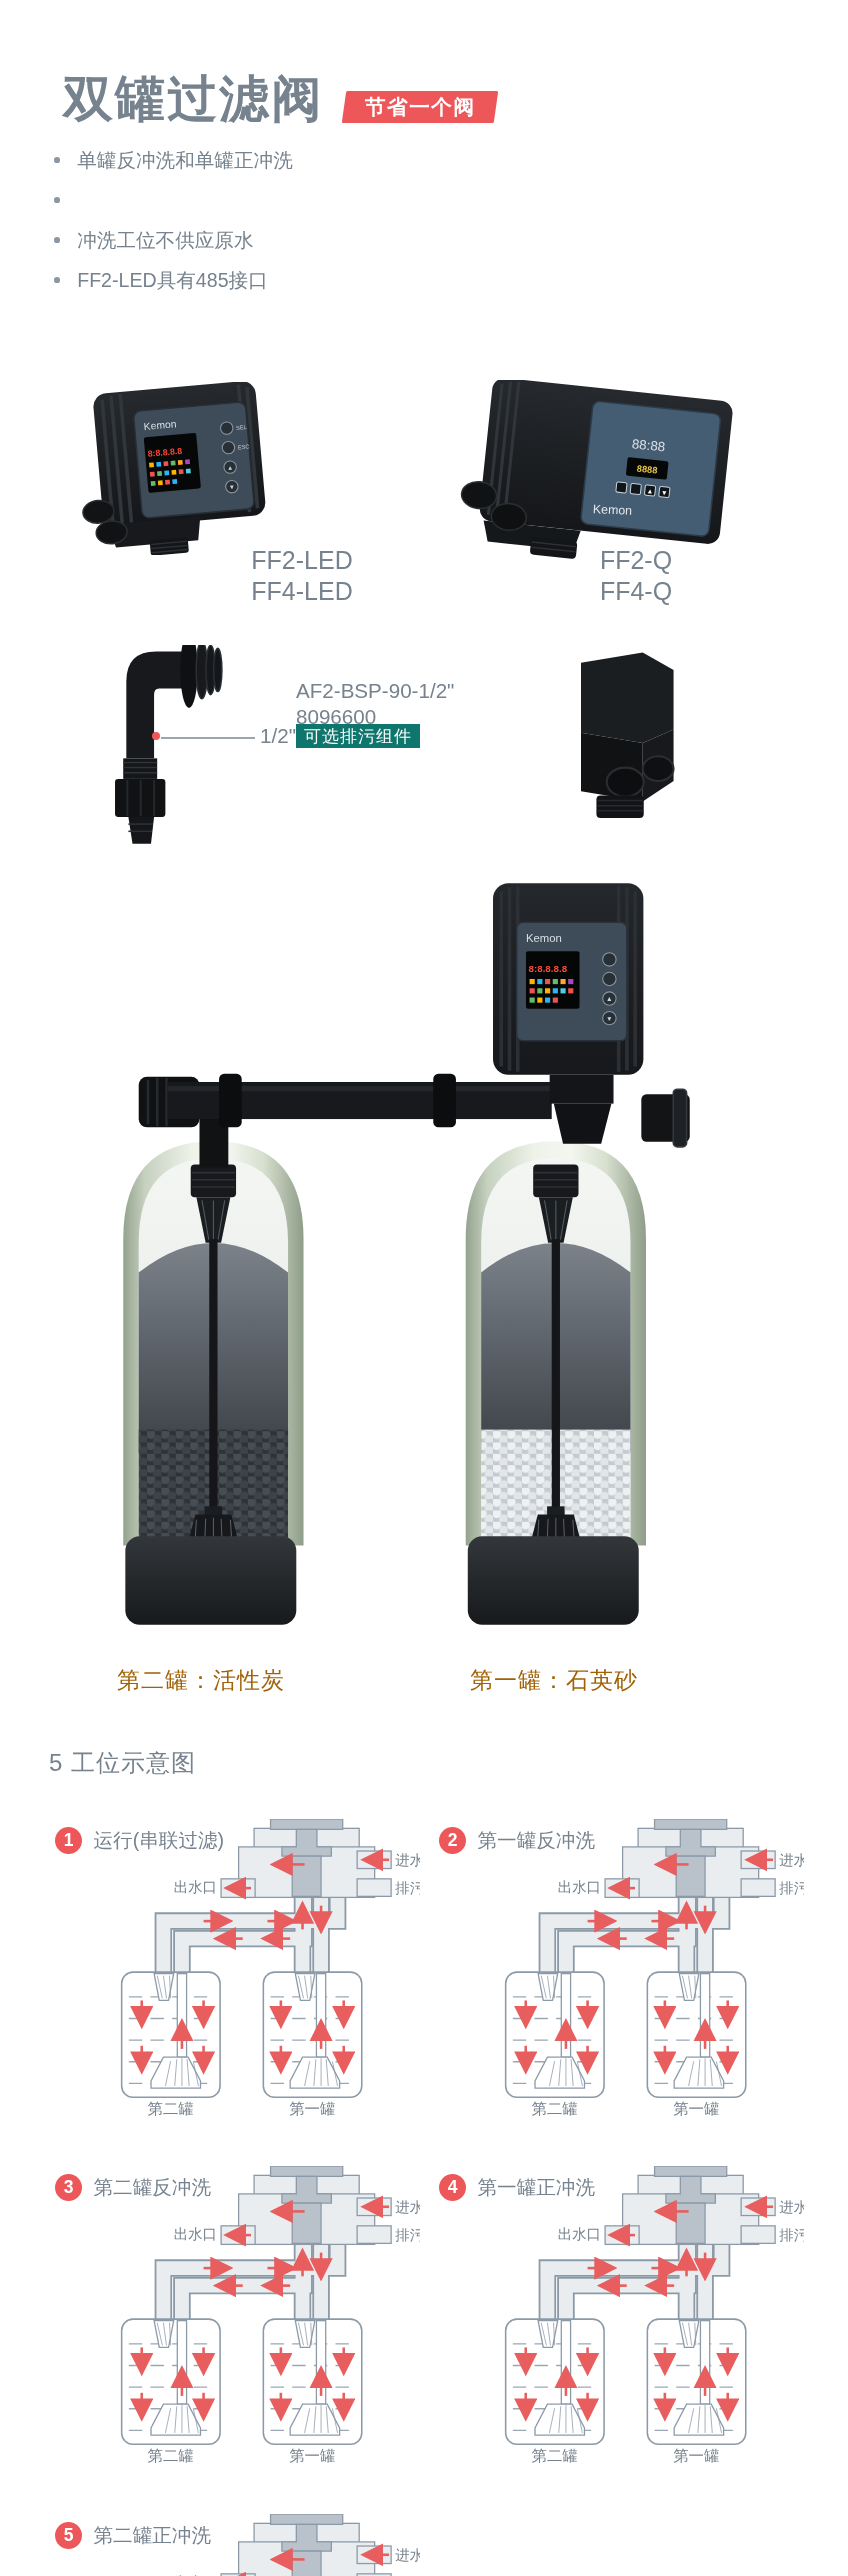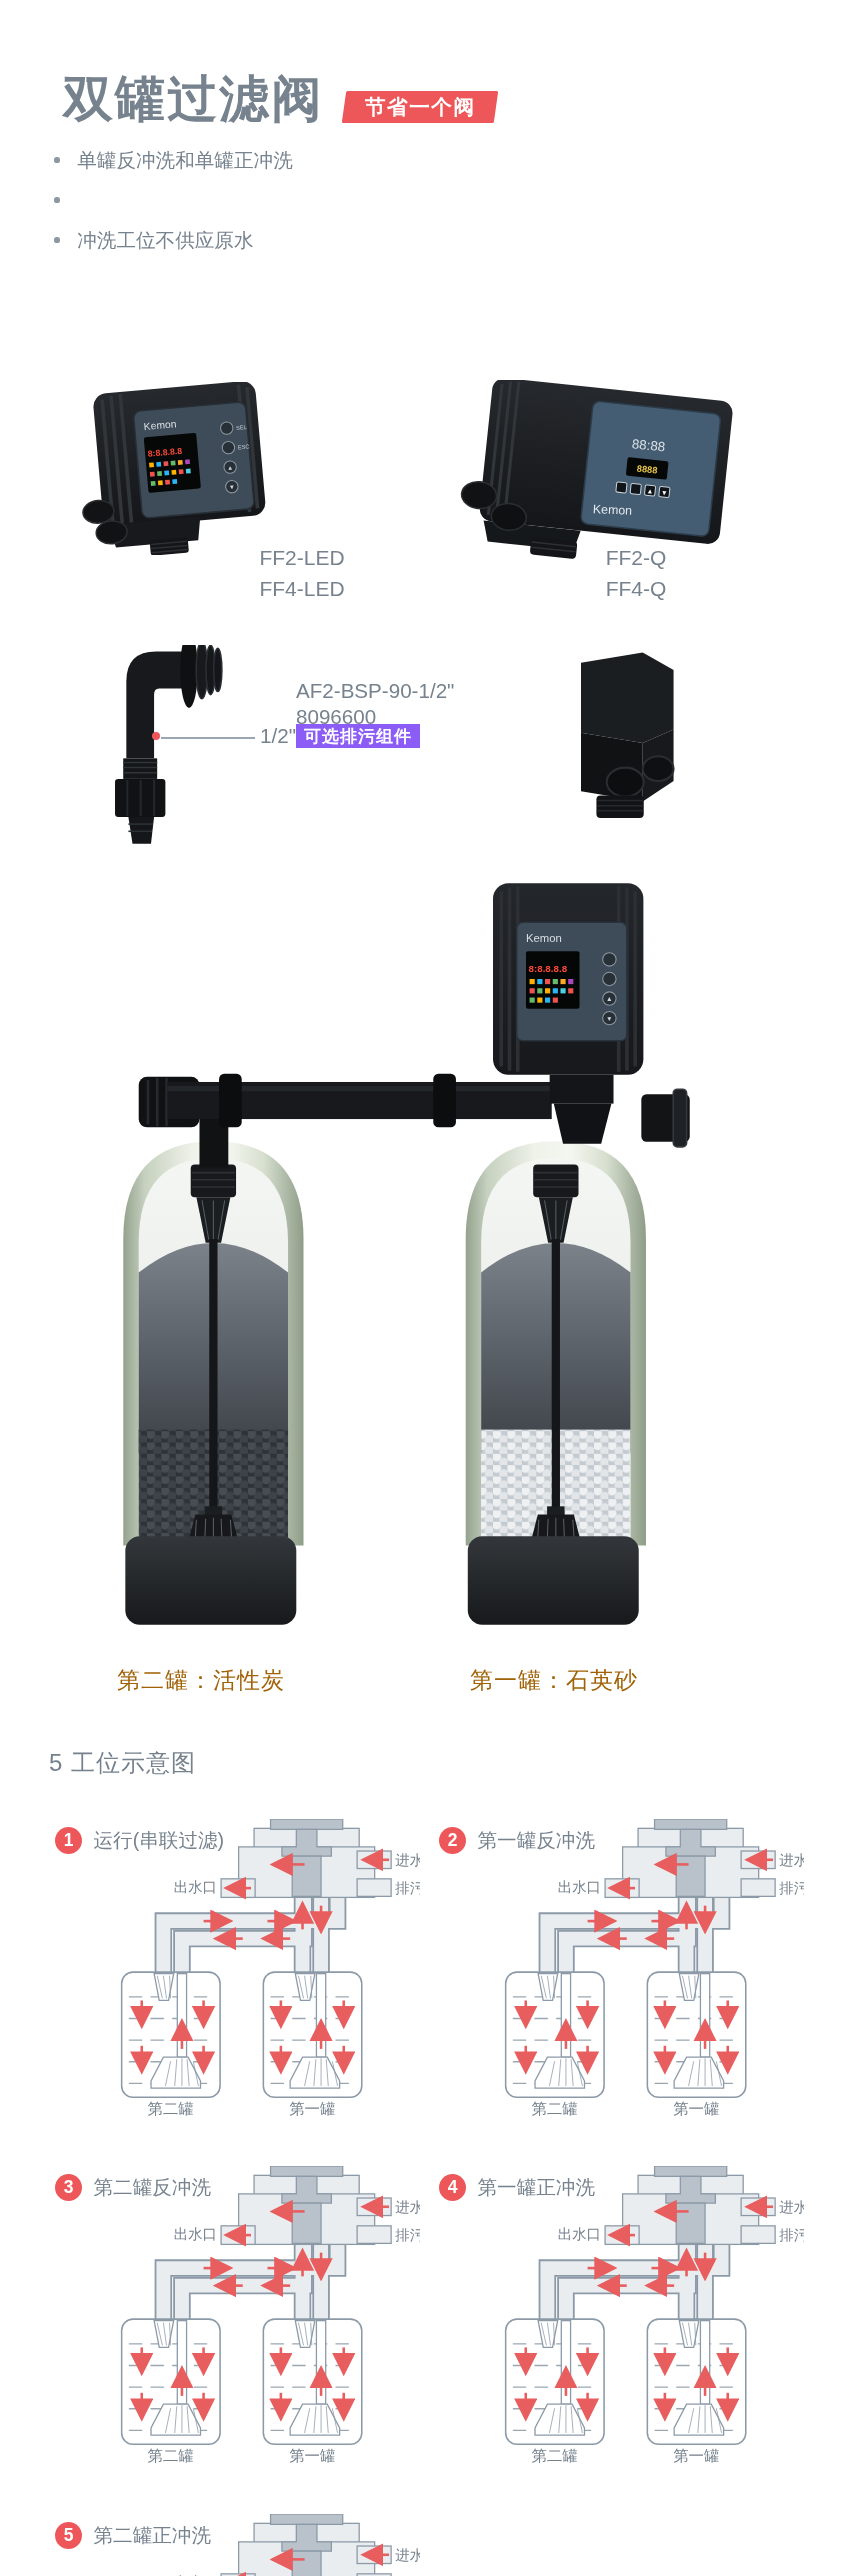--- a/index.html
+++ b/index.html
@@ -8,25 +8,25 @@
   .abs{position:absolute;}
   
   .title{left:63px;top:66px;font-size:50px;letter-spacing:2.1px;color:#76828e;font-weight:600;text-align:right;}
   .ribbon{left:344px;top:91px;width:152px;height:32px;background:#ee575a;transform:skewX(-8deg);
           border-radius:1.5px;display:flex;align-items:center;justify-content:center;}
   .ribbon span{transform:skewX(8deg);color:#fff;font-size:20.6px;font-weight:600;letter-spacing:1.5px;}
   .features{left:54px;top:140px;}
   .feat{display:flex;align-items:center;height:40px;font-size:19.6px;color:#76828e;}
   .feat .dot{width:5.7px;height:5.7px;border-radius:50%;background:#8b97a3;margin-right:17.5px;flex:none;}
   
-  .plabel{width:196px;text-align:center;font-size:21px;color:#76828e;}
+  .plabel{width:196px;text-align:center;font-size:25px;color:#76828e;}
   
   .part-text{font-size:20.6px;color:#76828e;}
-  .opt-badge{left:296px;top:724px;width:124px;height:24px;background:#8b5cf6;color:#fff;
-             display:flex;align-items:center;justify-content:center;font-size:17px;letter-spacing:1px;font-weight:bold;}
+  .opt-badge{left:296px;top:724px;width:124px;height:24px;background:#0f766e;color:#fff;
+             display:flex;align-items:center;justify-content:center;font-size:17px;letter-spacing:1px;}
   .callout-line{left:161px;top:737px;width:94px;height:1.5px;background:#9aa6b2;}
   .callout-dot{left:152px;top:732px;width:8.2px;height:8.2px;border-radius:50%;background:#ee575a;}
   
   .sec-head{left:49px;top:1747px;font-size:24px;color:#76828e;letter-spacing:1px;}
   .tank-label{font-size:23px;color:#a16207;text-align:center;width:196px;letter-spacing:1px;}
   
   .station{position:absolute;width:371px;height:301px;}
   .stn-head{position:absolute;left:6.2px;top:9.3px;display:flex;align-items:center;z-index:2;}
   .stn-num{width:27px;height:27px;border-radius:50%;background:#ee575a;color:#fff;font-size:17.5px;
            font-weight:700;display:flex;align-items:center;justify-content:center;flex:none;}
@@ -48,20 +48,24 @@
     <div class="feat">
         <span class="dot"></span>
         <span>单罐反冲洗和单罐正冲洗</span>
       </div>
     <div class="feat">
         <span class="dot"></span>
       </div>
     <div class="feat">
         <span class="dot"></span>
         <span>冲洗工位不供应原水</span>
+      </div>
+    <div class="feat">
+        <span class="dot"></span>
+        <span>FF2-LED具有485接口</span>
       </div>
   </div>
 
   <svg class="abs" style="left:72px;top:382px;" width="232" height="173" viewBox="0 0 450 335">
     <defs>
       <linearGradient id="pg1" x1="0" y1="0" x2="0" y2="1">
         <stop offset="0" stop-color="#26292d"></stop>
           <stop offset="1" stop-color="#141619"></stop>
       </linearGradient>
     </defs>

